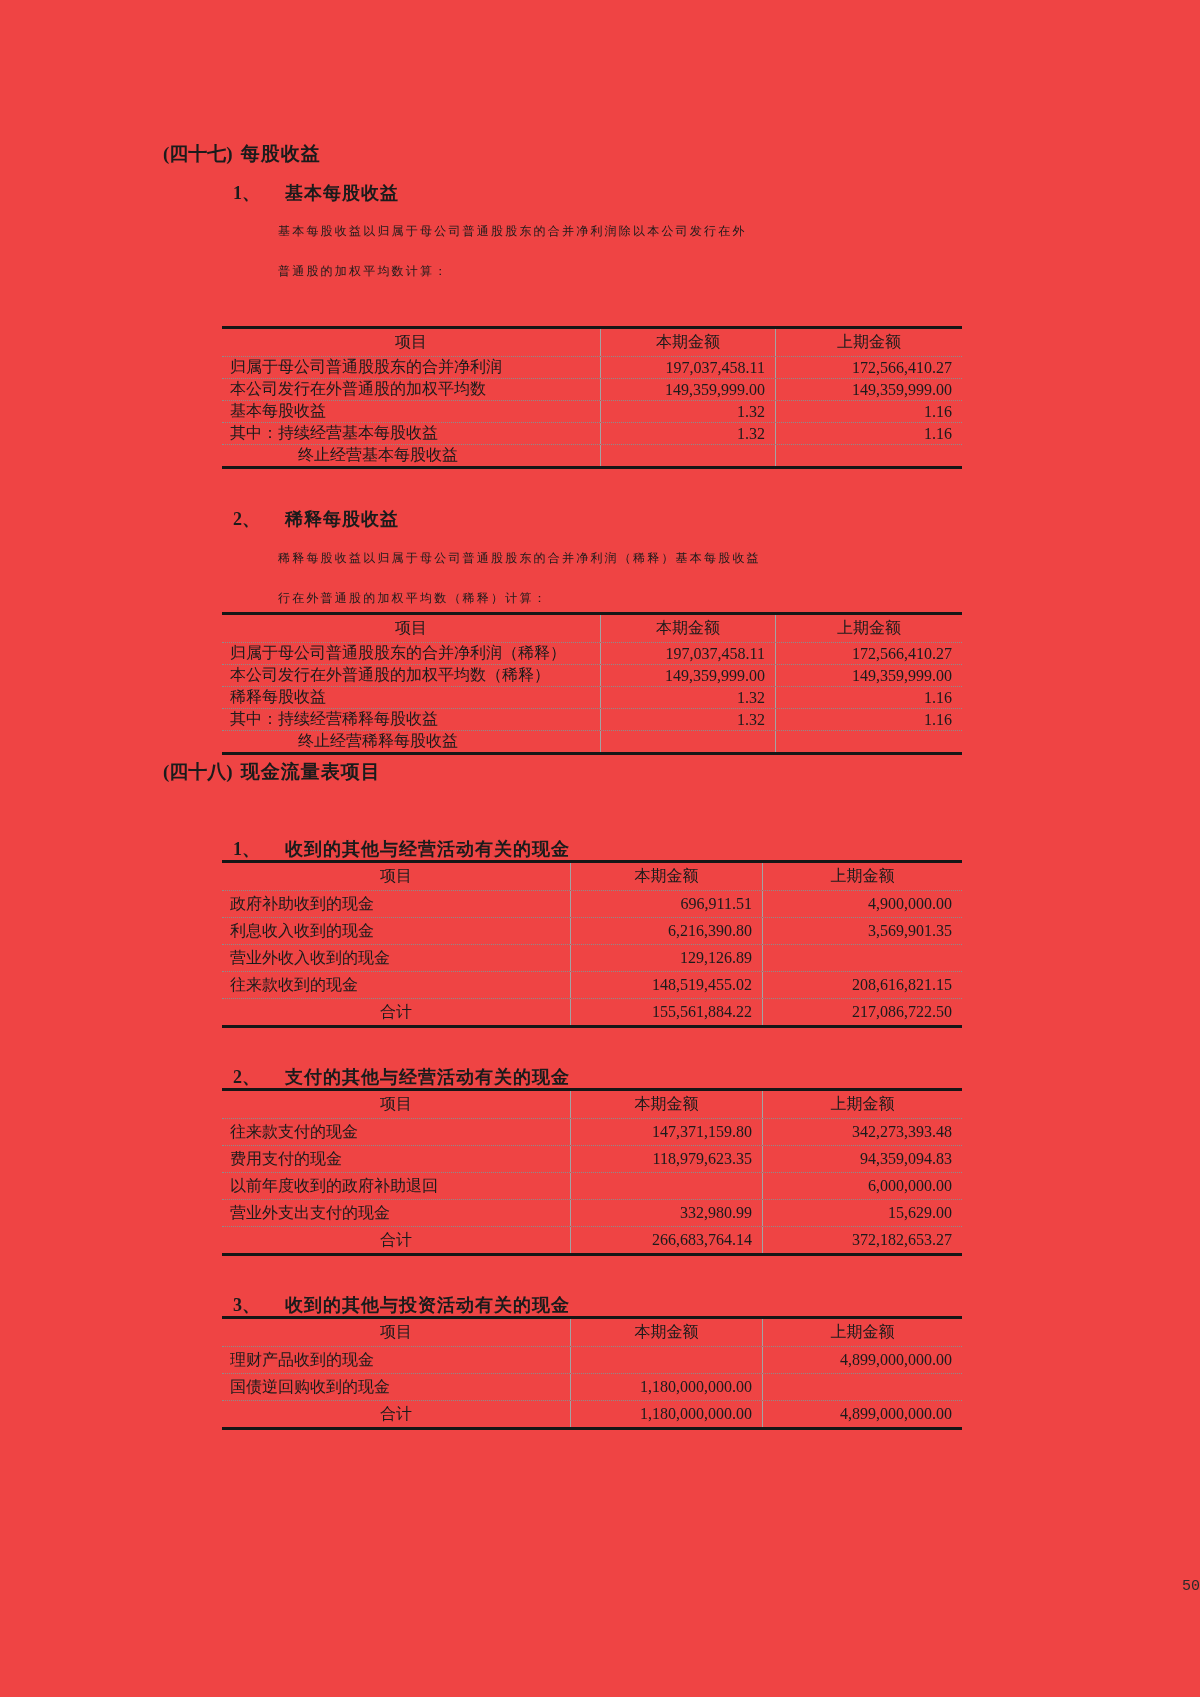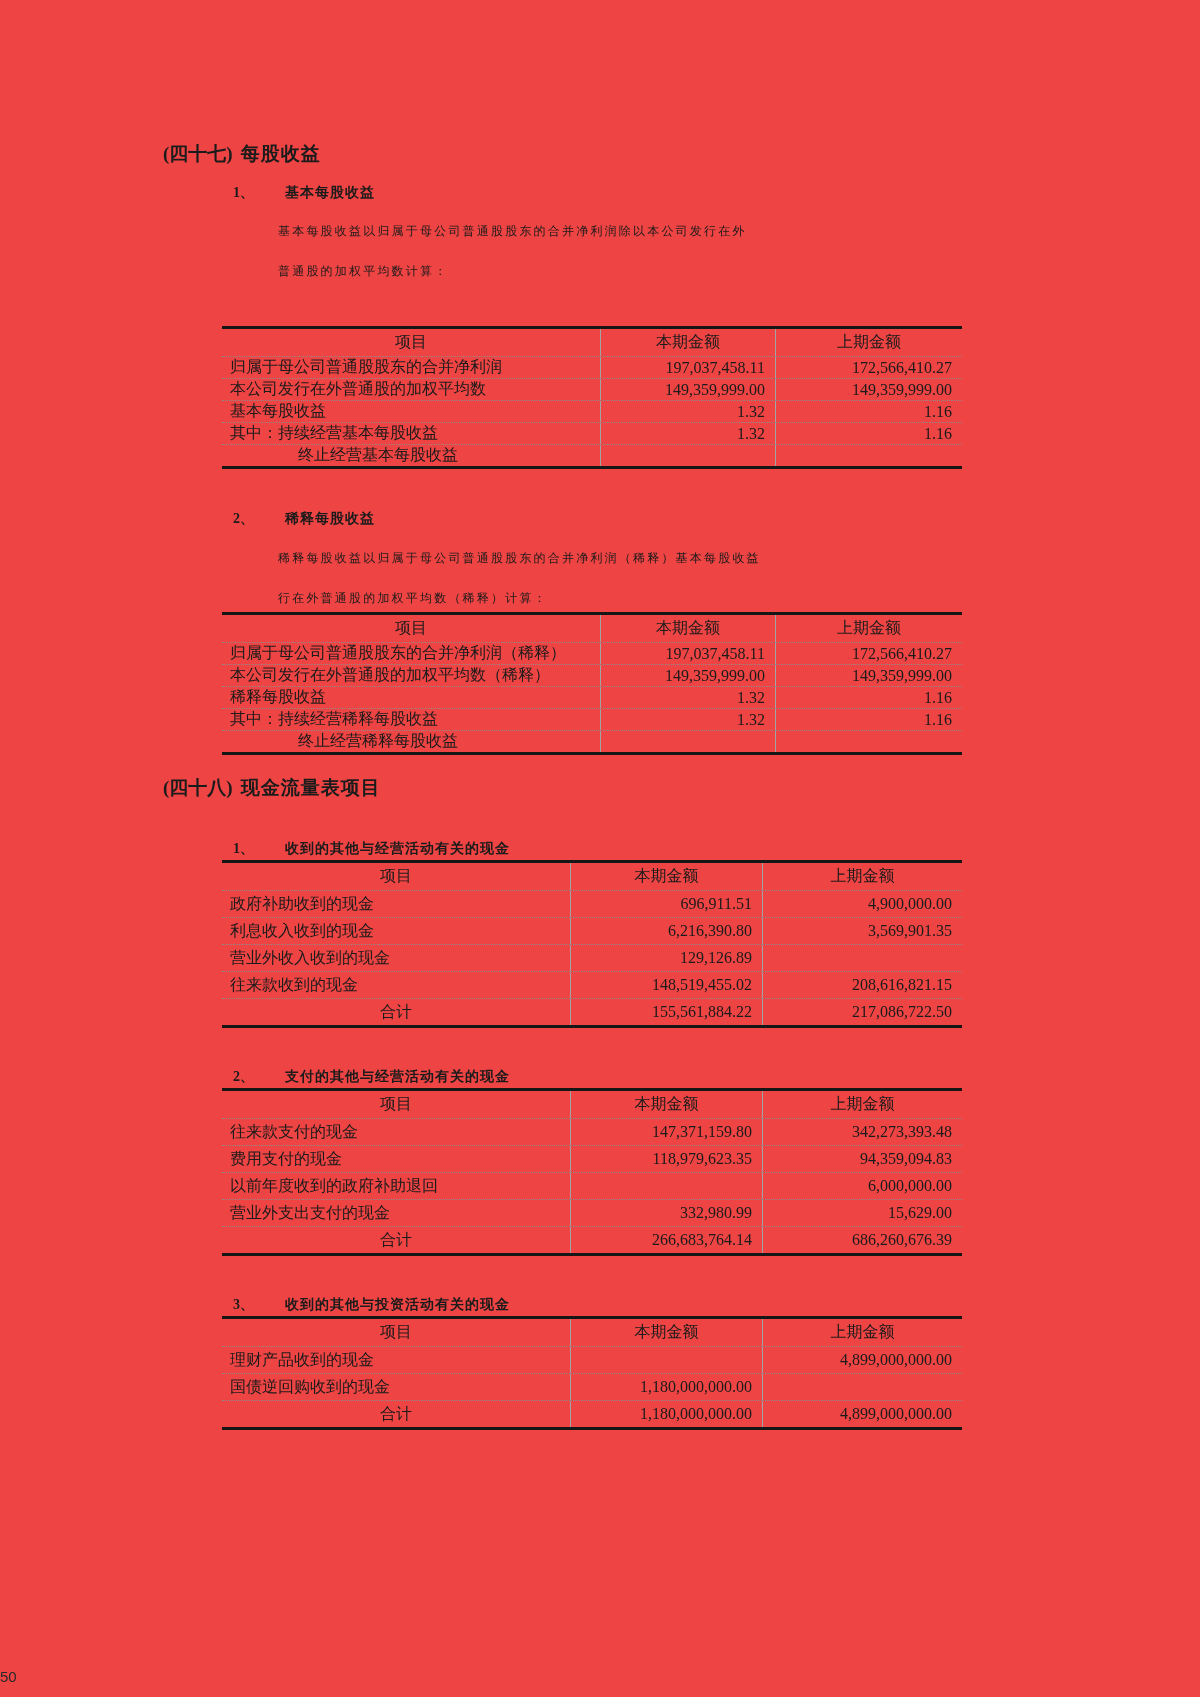--- a/index.html
+++ b/index.html
@@ -24,21 +24,21 @@
     letter-spacing: 1px;
     white-space: nowrap;
   }
   .sec-heading .sec-num { margin-right: 8px; letter-spacing: 0; }
 
   .sub-heading {
     position: absolute;
     left: 233px;
     height: 22px;
     line-height: 22px;
-    font-size: 14px;
+    font-size: 18px;
     font-weight: bold;
     letter-spacing: 1px;
     white-space: nowrap;
   }
   .sub-heading .num {
     display: inline-block;
     width: 52px;
     letter-spacing: 0;
   }
 
@@ -79,25 +79,25 @@
   .cash .c3 { width: 200px; }
 
   .label-cell { padding-left: 8px; justify-content: flex-start; }
   .label-cell.indent { padding-left: 76px; }
   .num-cell { justify-content: flex-end; padding-right: 10px; }
   .head-cell { justify-content: center; padding: 0; }
   .total-cell { justify-content: center; padding-left: 0; }
 
   .page-num {
     position: absolute;
-    top: 1668px;
+    top: 1578px;
     left: 0;
     width: 100%;
-    text-align: left;
-    font-family: Liberation Sans, sans-serif;
+    text-align: right;
+    font-family: Liberation Mono, monospace;
     font-size: 15px;
     color: #2a2a2a;
   }
 </style>
 </head>
 <body>
 
 <div class="page">
 
   <div class="sec-heading" style="top:142px;">
@@ -177,21 +177,21 @@
       <div class="cell c2 num-cell vline">1.32</div>
       <div class="cell c3 num-cell vline">1.16</div>
     </div>
     <div class="row h22">
       <div class="cell c1 label-cell indent">终止经营稀释每股收益</div>
       <div class="cell c2 num-cell vline"></div>
       <div class="cell c3 num-cell vline"></div>
     </div>
   </div>
 
-  <div class="sec-heading" style="top:776px;">
+  <div class="sec-heading" style="top:760px;">
     <span class="sec-num">(四十八)</span><span>现金流量表项目</span>
   </div>
 
   <div class="sub-heading" style="top:838px;">
     <span class="num">1、</span><span>收到的其他与经营活动有关的现金</span>
   </div>
 
   <div class="fin-table cash" style="top:860px;">
     <div class="row h27">
       <div class="cell c1 head-cell">项目</div>
@@ -251,21 +251,21 @@
       <div class="cell c3 num-cell vline">6,000,000.00</div>
     </div>
     <div class="row h27">
       <div class="cell c1 label-cell">营业外支出支付的现金</div>
       <div class="cell c2 num-cell vline">332,980.99</div>
       <div class="cell c3 num-cell vline">15,629.00</div>
     </div>
     <div class="row h27">
       <div class="cell c1 total-cell">合计</div>
       <div class="cell c2 num-cell vline">266,683,764.14</div>
-      <div class="cell c3 num-cell vline">686,260,676.39</div>
+      <div class="cell c3 num-cell vline">372,182,653.27</div>
     </div>
   </div>
 
   <div class="sub-heading" style="top:1294px;">
     <span class="num">3、</span><span>收到的其他与投资活动有关的现金</span>
   </div>
 
   <div class="fin-table cash" style="top:1316px;">
     <div class="row h27">
       <div class="cell c1 head-cell">项目</div>

